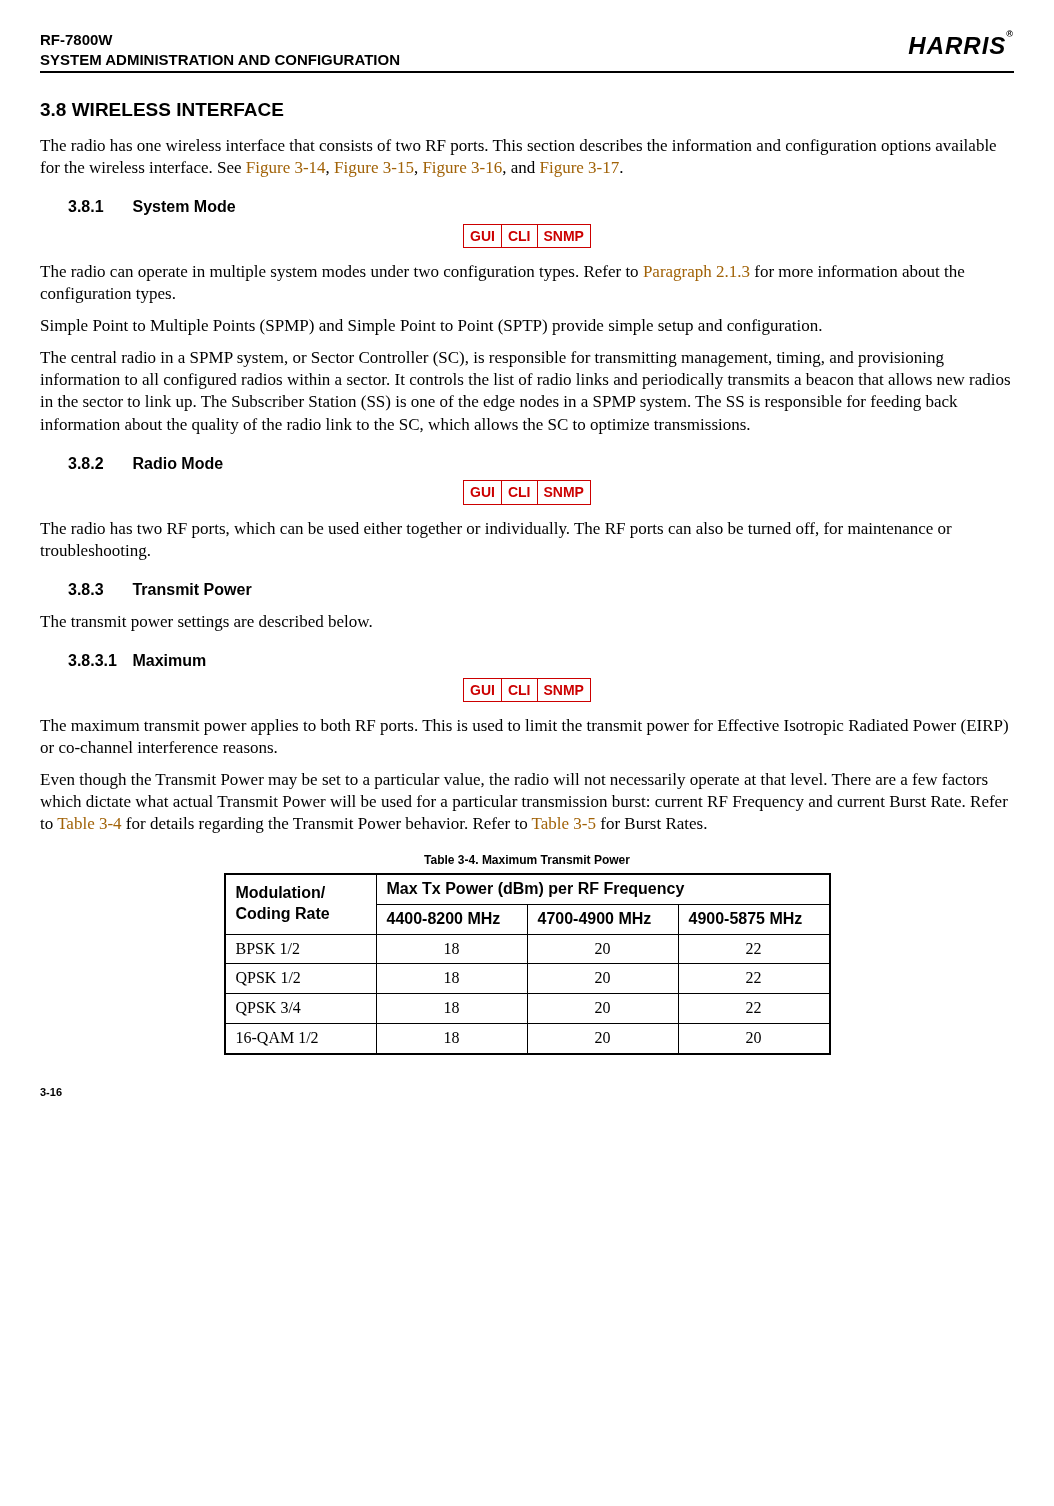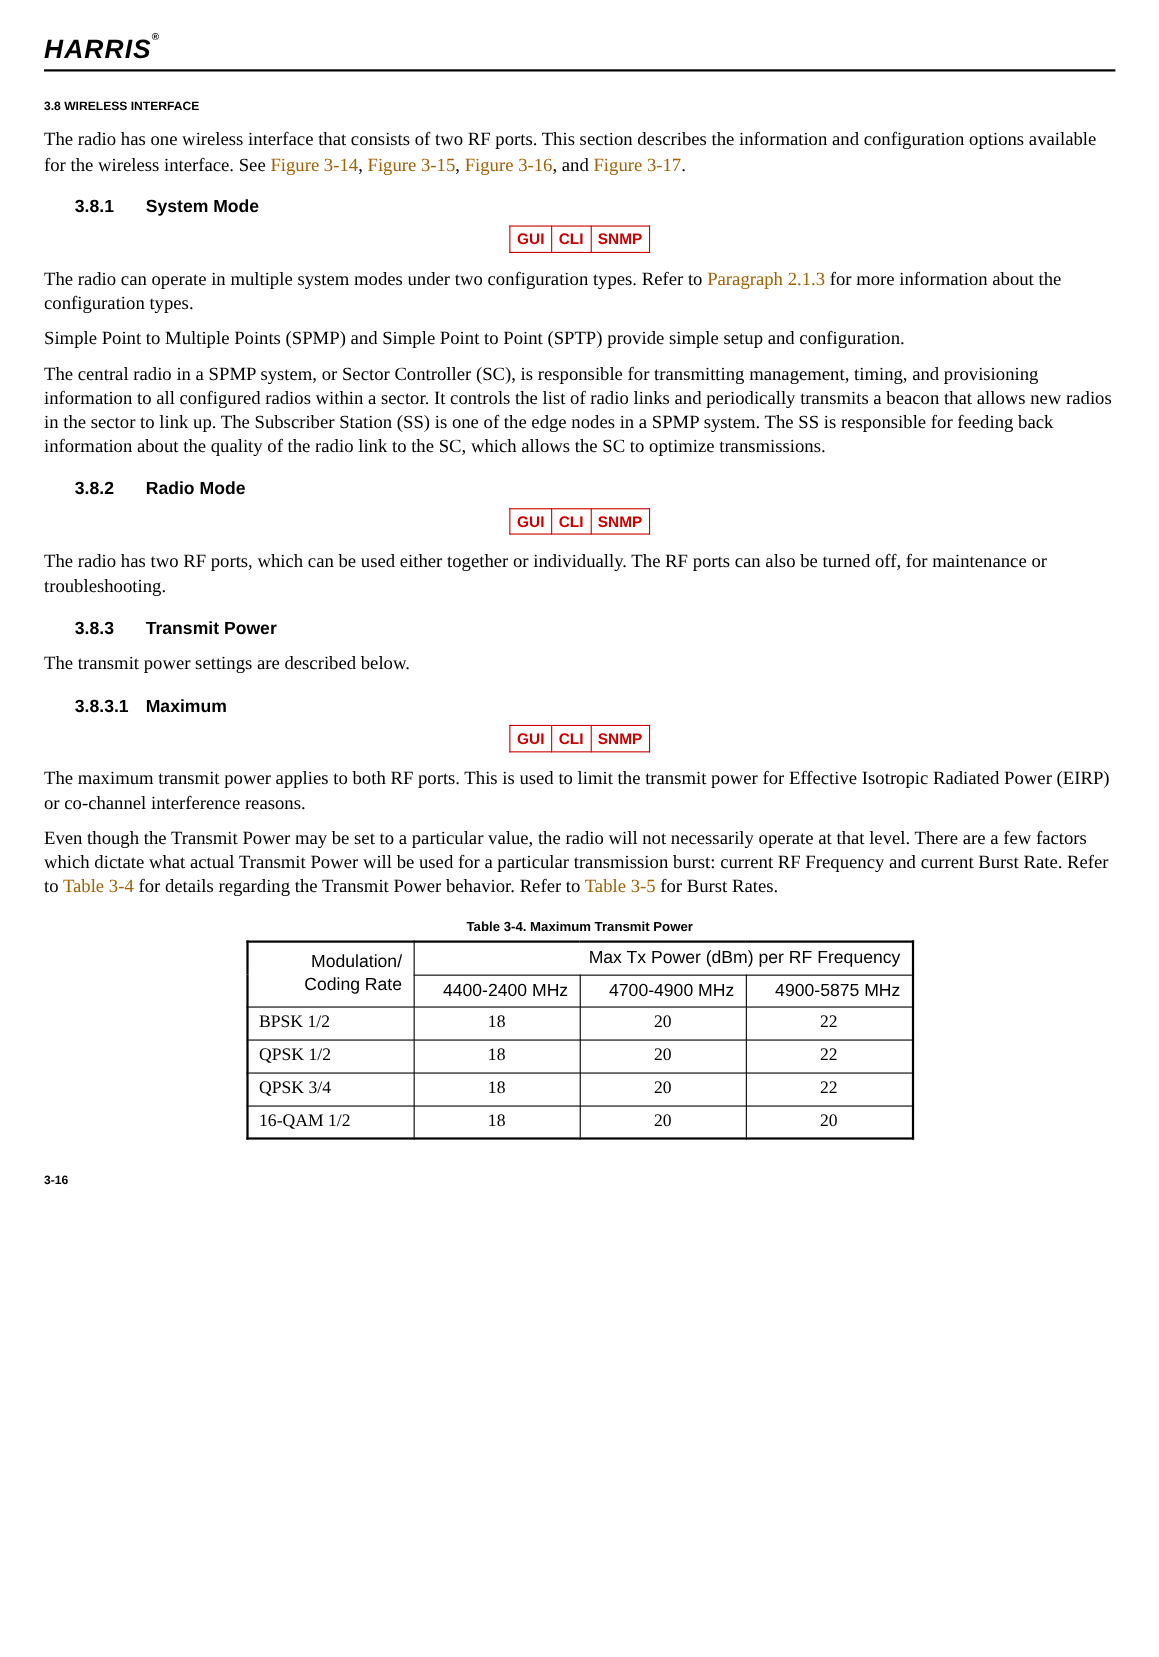--- a/index.html
+++ b/index.html
@@ -37,21 +37,21 @@
     .reg {
       font-size: 9px;
       font-style: normal;
       vertical-align: super;
       position: relative;
       top: -8px;
     }
     .section-heading {
       font-family: Arial, Helvetica, sans-serif;
       font-weight: bold;
-      font-size: 11px;
+      font-size: 19px;
       margin-top: 20px;
       margin-bottom: 12px;
     }
     .subsection-heading {
       font-family: Arial, Helvetica, sans-serif;
       font-weight: bold;
       font-size: 16px;
       margin-top: 18px;
       margin-bottom: 6px;
     }
@@ -99,22 +99,22 @@
       margin: 0 auto;
       border: 2px solid #000;
     }
     table.data th, table.data td {
       border: 1px solid #000;
       padding: 4px 10px;
       font-size: 16px;
     }
     table.data th {
       font-family: Arial, Helvetica, sans-serif;
-      font-weight: normal;
-      text-align: right;
+      font-weight: bold;
+      text-align: left;
     }
     table.data td {
       font-family: 'Times New Roman', Times, serif;
       text-align: center;
     }
     table.data td.leftcol {
       text-align: left;
     }
     .footer {
       font-family: Arial, Helvetica, sans-serif;
@@ -123,20 +123,24 @@
       margin-top: 30px;
     }
     .spanhead {
       border-bottom: 1px solid #000;
     }
   </style>
 </head>
 <body>
 
 <div class="header">
+  <div class="header-left">
+    <span>RF-7800W</span><br>
+    <span>SYSTEM ADMINISTRATION AND CONFIGURATION</span>
+  </div>
   <div class="header-right">
     <span>HARRIS</span><span class="reg">®</span>
   </div>
 </div>
 
 <div class="section-heading">3.8       WIRELESS INTERFACE</div>
 
 <p>
   <span>The radio has one wireless interface that consists of two RF ports. This section describes the information and configuration options available for the wireless interface. See </span><span class="link">Figure 3-14</span><span>, </span><span class="link">Figure 3-15</span><span>, </span><span class="link">Figure 3-16</span><span>, and </span><span class="link">Figure 3-17</span><span>.</span>
 </p>
@@ -201,21 +205,21 @@
 </p>
 
 <div class="table-caption">Table 3-4.  Maximum Transmit Power</div>
 <table class="data">
   <tbody>
       <tr>
     <th rowspan="2" style="width:130px">Modulation/ Coding Rate</th>
     <th colspan="3" class="spanhead">Max Tx Power (dBm) per RF Frequency</th>
   </tr>
   <tr>
-    <th style="width:130px">4400-2400 MHz</th>
+    <th style="width:130px">4400-8200 MHz</th>
     <th style="width:130px">4700-4900 MHz</th>
     <th style="width:130px">4900-5875 MHz</th>
   </tr>
   <tr>
     <td class="leftcol">BPSK 1/2</td>
     <td>18</td>
     <td>20</td>
     <td>22</td>
   </tr>
   <tr>

